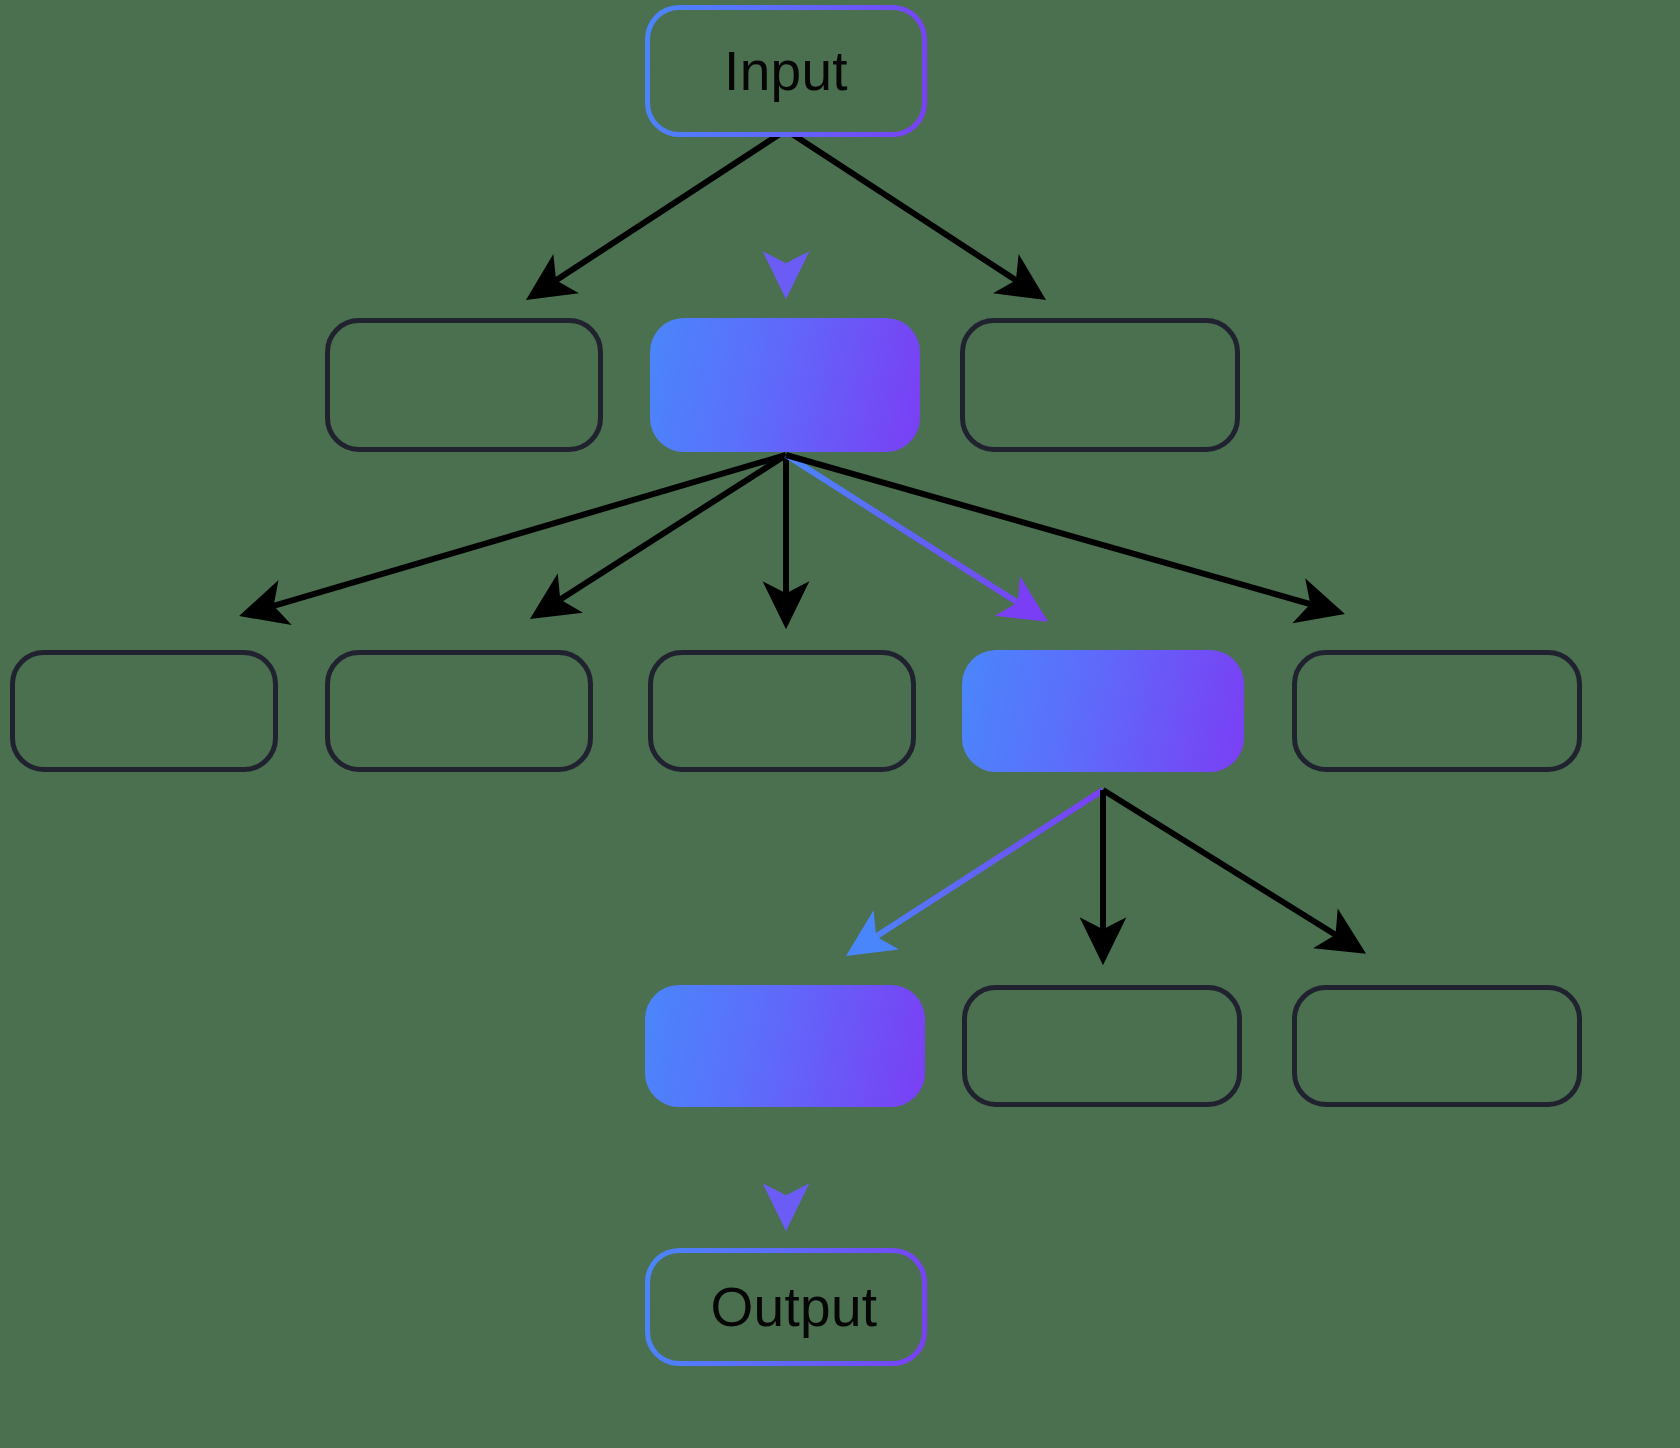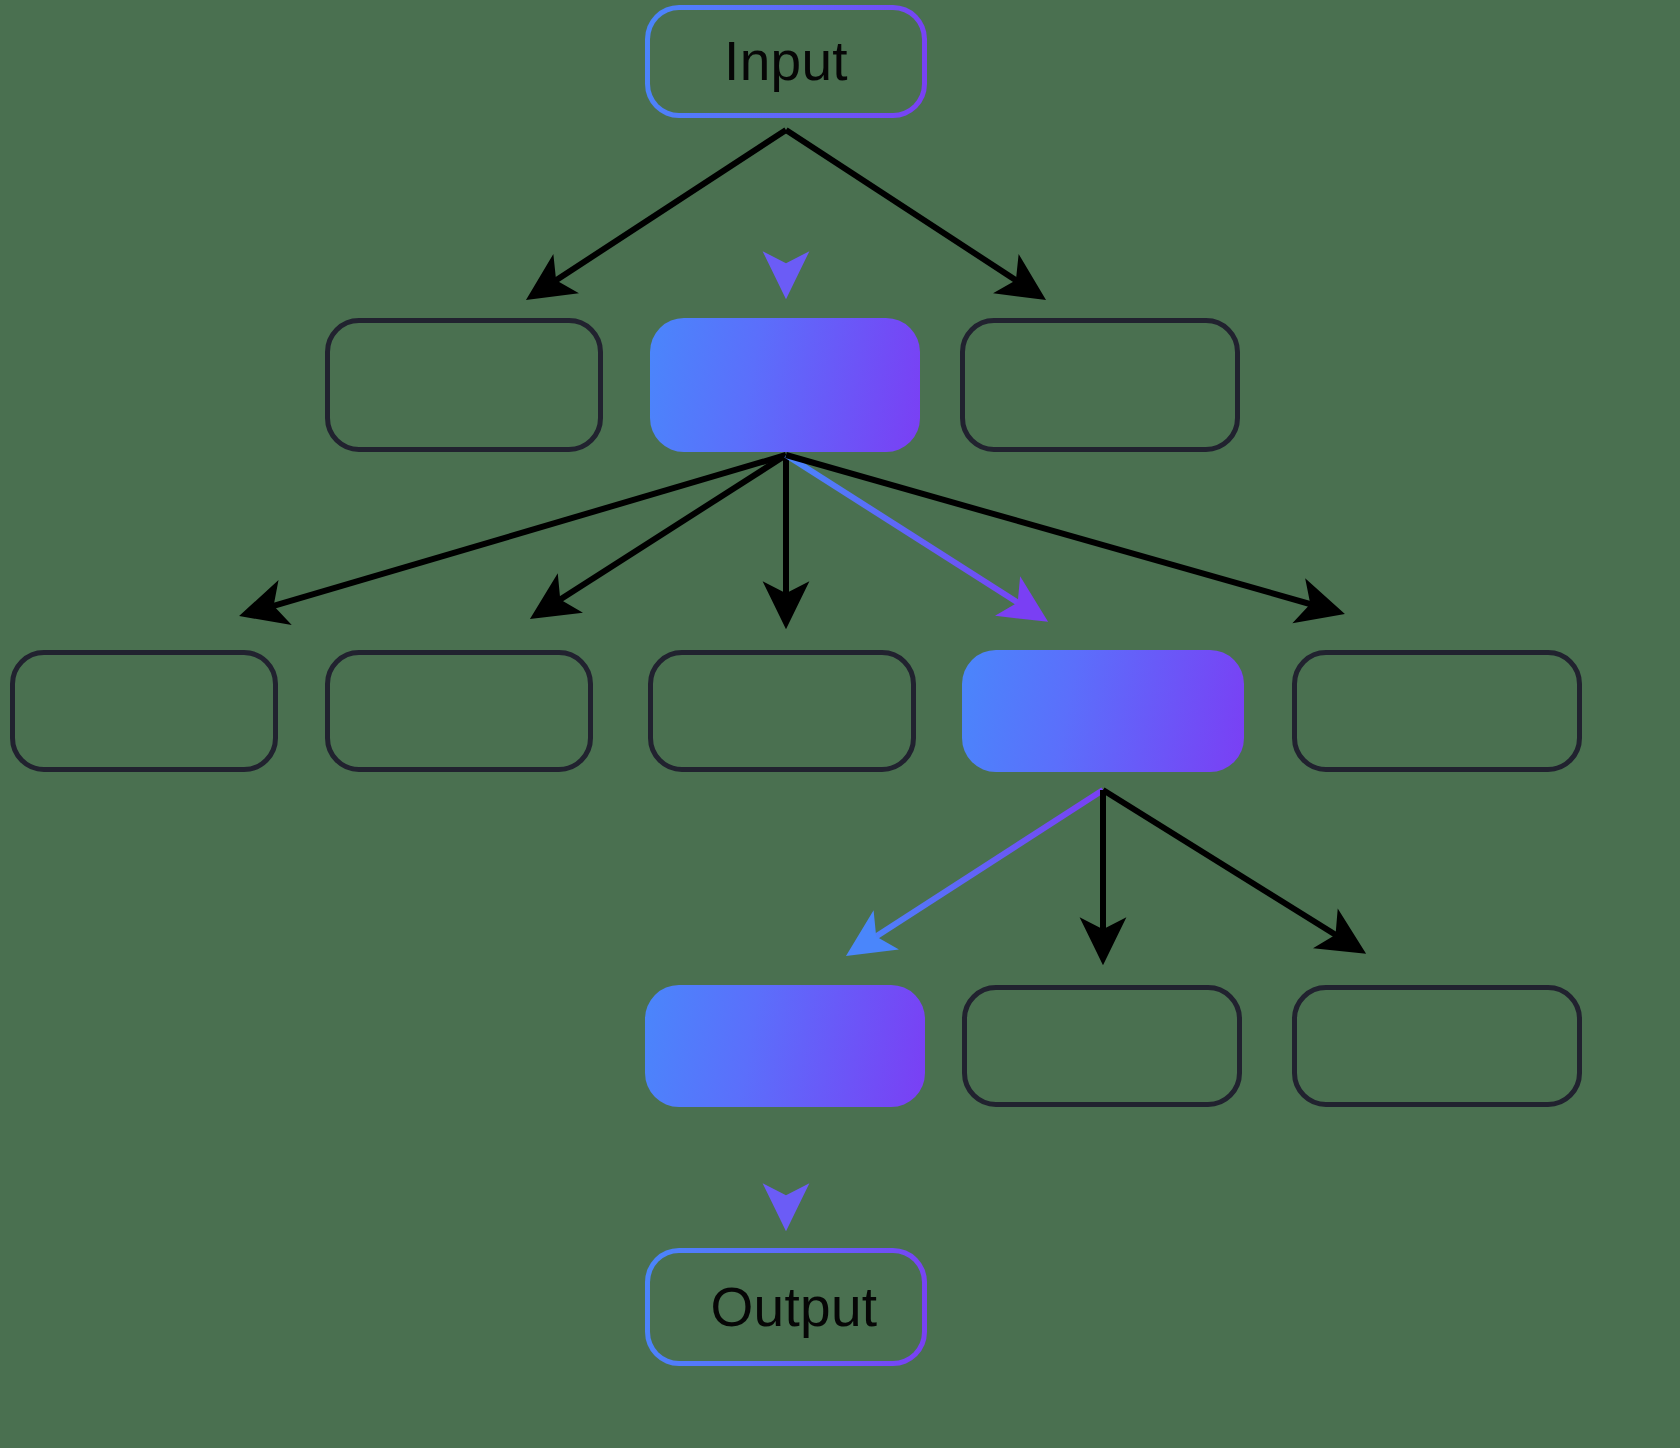--- a/index.html
+++ b/index.html
@@ -99,21 +99,21 @@
     <line x1="786" y1="455" x2="1338" y2="612" stroke="#000000" stroke-width="6" marker-end="url(#arrowBlack)"></line>
 
     <line x1="1103" y1="790" x2="852" y2="952" stroke="url(#gradDiagL)" stroke-width="6" marker-end="url(#arrowBlue)"></line>
     <line x1="1103" y1="790" x2="1103" y2="958" stroke="#000000" stroke-width="6" marker-end="url(#arrowBlack)"></line>
     <line x1="1103" y1="790" x2="1360" y2="950" stroke="#000000" stroke-width="6" marker-end="url(#arrowBlack)"></line>
 
     <line x1="786" y1="1110" x2="786" y2="1224" stroke="url(#gradV)" stroke-width="6" marker-end="url(#arrowGradV)"></line>
   </svg>
 
   <div id="node-layer">
-      <div class="node outline-grad" style="left: 645px; top: 5px; width: 282px; height: 113px;">
+      <div class="node outline-grad" style="left: 645px; top: 5px; width: 282px; height: 132px;">
         <span class="node-label">Input</span>
       </div>
       <div class="node empty" style="left: 325px; top: 318px; width: 278px; height: 134px;"></div>
       <div class="node filled" style="left: 650px; top: 318px; width: 270px; height: 134px;"></div>
       <div class="node empty" style="left: 960px; top: 318px; width: 280px; height: 134px;"></div>
       <div class="node empty" style="left: 10px; top: 650px; width: 268px; height: 122px;"></div>
       <div class="node empty" style="left: 325px; top: 650px; width: 268px; height: 122px;"></div>
       <div class="node empty" style="left: 648px; top: 650px; width: 268px; height: 122px;"></div>
       <div class="node filled" style="left: 962px; top: 650px; width: 282px; height: 122px;"></div>
       <div class="node empty" style="left: 1292px; top: 650px; width: 290px; height: 122px;"></div>

